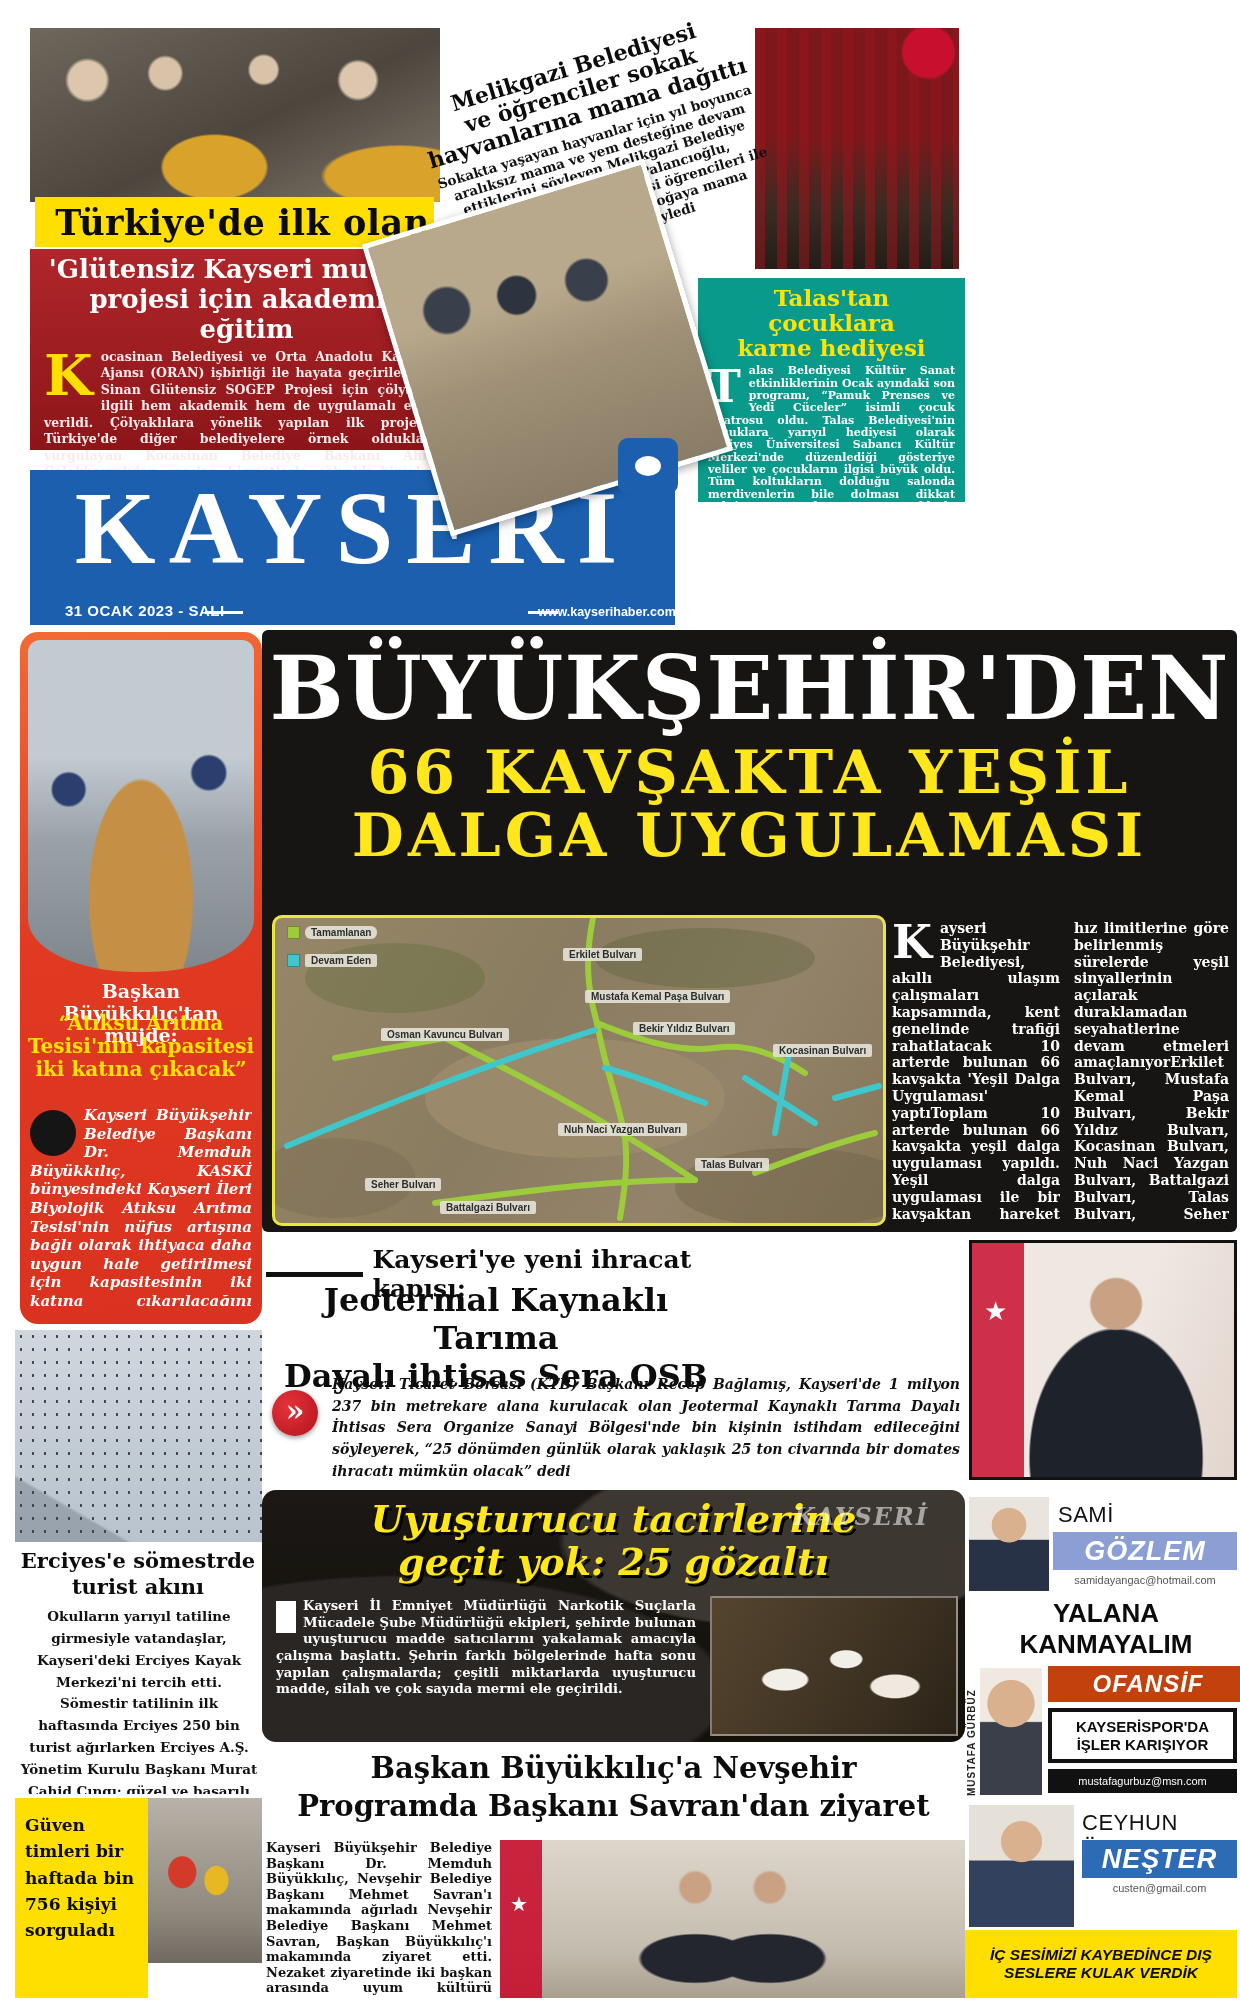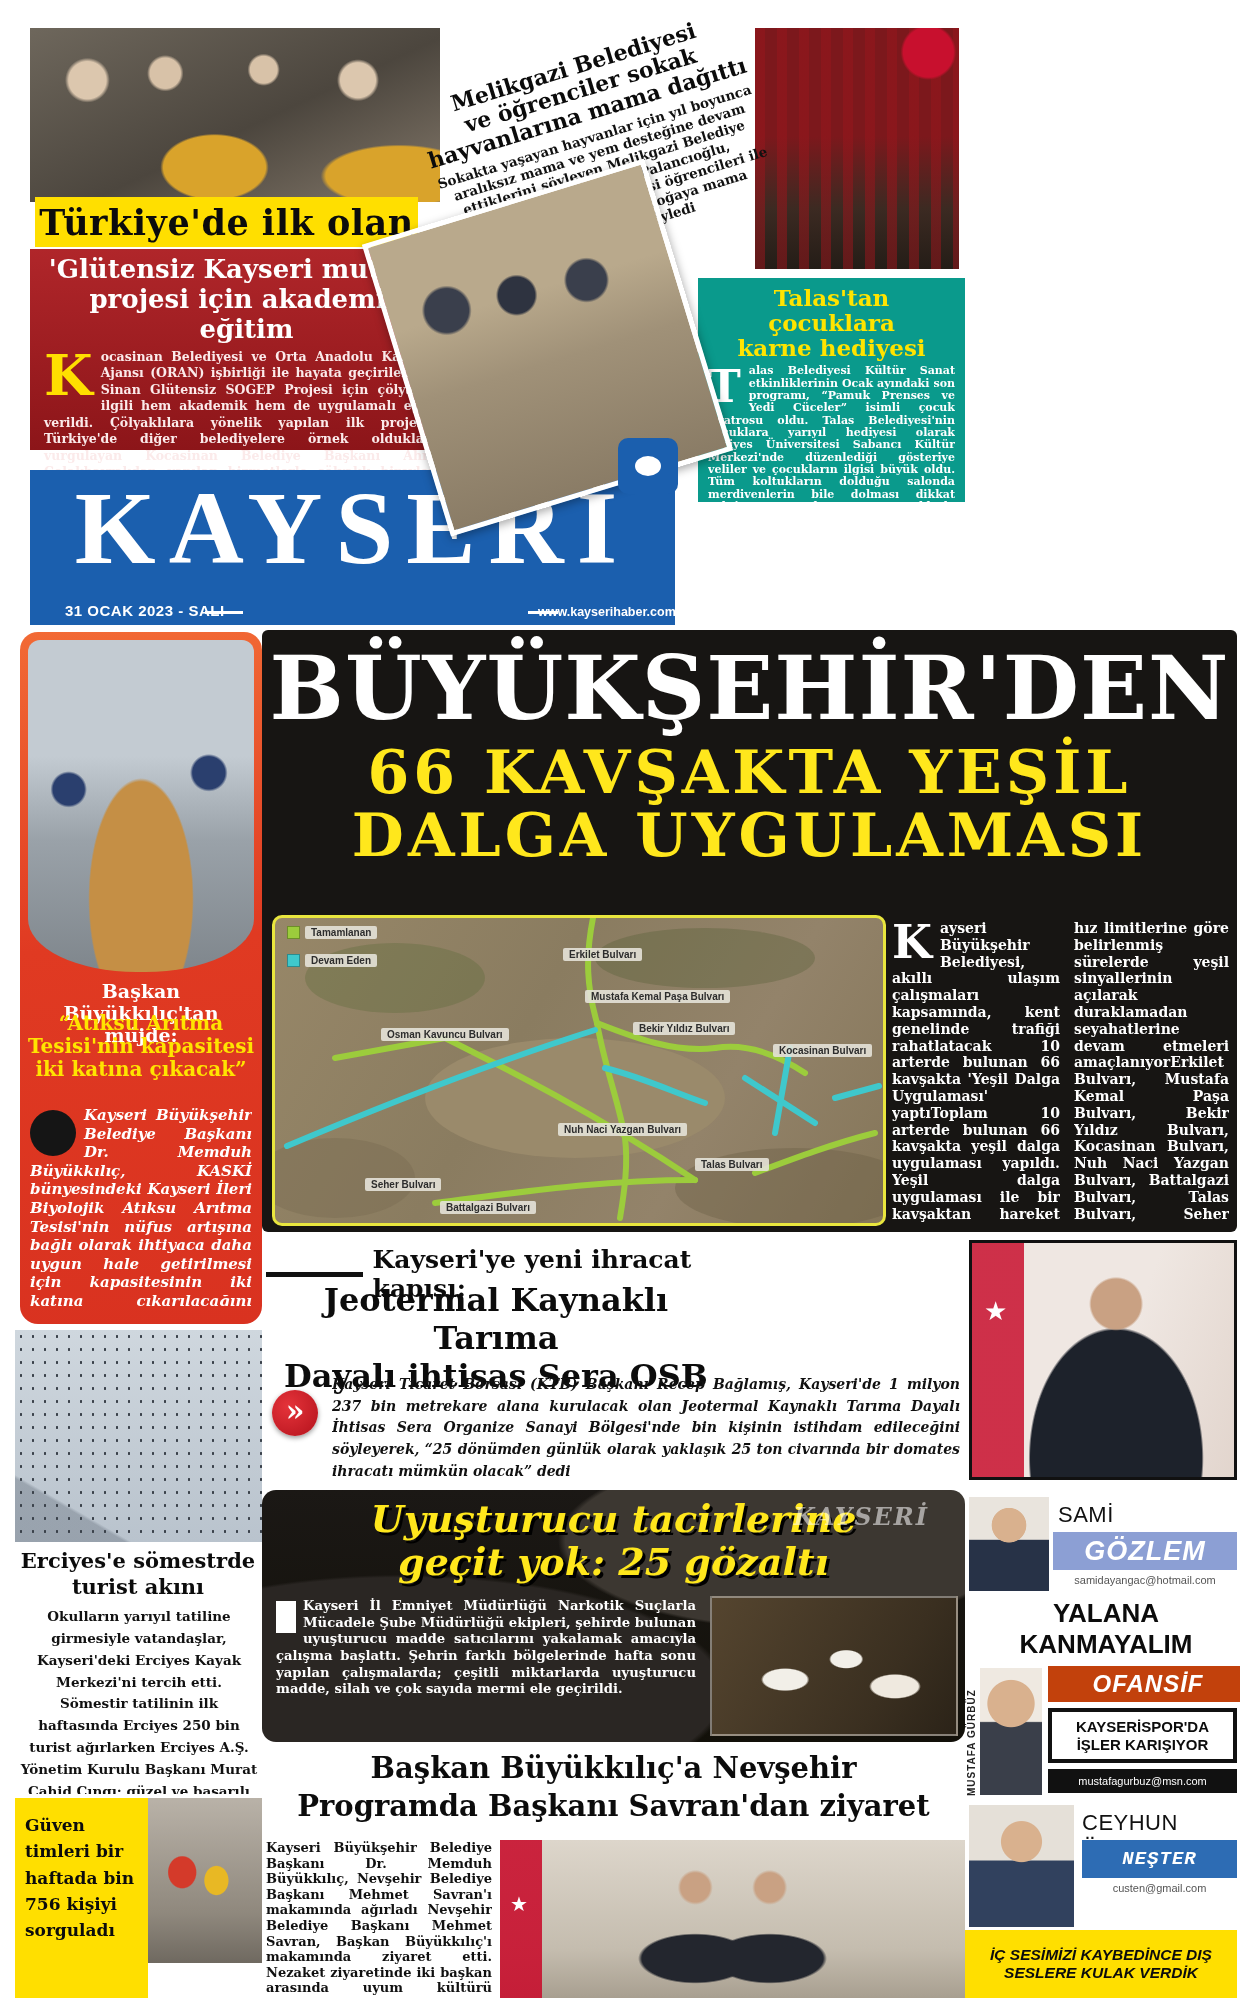--- a/index.html
+++ b/index.html
@@ -31,21 +31,21 @@
   <div class="abs ph" style="left:30px;top:28px;width:410px;height:174px;
     background:
       radial-gradient(circle at 14% 30%, #dcc7ae 0 5%, rgba(0,0,0,0) 6%),
       radial-gradient(circle at 33% 26%, #d8c2a8 0 5%, rgba(0,0,0,0) 6%),
       radial-gradient(circle at 57% 24%, #d8c2a8 0 5%, rgba(0,0,0,0) 6%),
       radial-gradient(circle at 80% 30%, #dcc7ae 0 5%, rgba(0,0,0,0) 6%),
       radial-gradient(ellipse at 45% 80%, #d9a32b 0 16%, rgba(0,0,0,0) 17%),
       radial-gradient(ellipse at 90% 85%, #d9a32b 0 14%, rgba(0,0,0,0) 15%),
       linear-gradient(155deg,#6e675c,#4c463e 55%,#83786a);"></div>
 
-  <div class="abs ctr" style="left:35px;top:197px;width:383px;height:50px;background:#ffdf00;display:flex;align-items:center;justify-content:center;">
+  <div class="abs ctr" style="left:35px;top:197px;width:383px;height:50px;background:#ffdf00;display:flex;align-items:center;justify-content:center;padding-left:16px;">
     <span class="serif b" style="font-size:35px;color:#0c0c0c;letter-spacing:.5px;">Türkiye'de ilk olan</span>
   </div>
 
   <div class="abs" style="left:30px;top:249px;width:433px;height:201px;background:linear-gradient(#b0262a,#8c1519);padding:6px 14px;box-sizing:border-box;">
     <div class="ctr serif b" style="color:#fff;font-size:26px;line-height:1.15;">
       <div>'Glütensiz Kayseri mutfağı'</div>
       <div>projesi için akademik eğitim</div>
     </div>
     <div class="serif b just" style="color:#fbeaea;font-size:12.5px;line-height:1.32;margin-top:4px;">
       <span class="dropcap" style="font-size:56px;color:#ffdf00;">K</span><span>ocasinan Belediyesi ve Orta Anadolu Kalkınma Ajansı (ORAN) işbirliği ile hayata geçirilen Kafe Sinan Glütensiz SOGEP Projesi için çölyak ile ilgili hem akademik hem de uygulamalı eğitim verildi. Çölyaklılara yönelik yapılan ilk projelerle Türkiye'de diğer belediyelere örnek olduklarını vurgulayan Kocasinan Belediye Başkanı Ahmet Çolakbayrakdar, yapılan hizmetlerle çölyaklı bireylerin sağlıklı beslenmelerine katkı sağladıklarını söyledi</span>
@@ -119,21 +119,21 @@
         <g fill="none" stroke="#3fc8cc" stroke-width="6" stroke-linecap="round">
           <path d="M12,228 C90,195 200,150 320,112"></path>
           <path d="M330,150 C370,160 400,175 430,185"></path>
           <path d="M470,160 L540,205"></path>
           <path d="M515,130 L500,215"></path>
           <path d="M560,180 L604,168"></path>
         </g>
       </svg>
       <div class="legendrow" style="left:12px;top:8px;">
         <span class="legendsq" style="background:#9ccc3c;"></span>
-        <span class="chip" style="position:static;">Tamamlanan</span>
+        <span class="chip" style="position:static;border-radius:6px;">Tamamlanan</span>
       </div>
       <div class="legendrow" style="left:12px;top:36px;">
         <span class="legendsq" style="background:#3fc8cc;"></span>
         <span class="chip" style="position:static;">Devam Eden</span>
       </div>
       <div class="chip" style="left:288px;top:30px;">Erkilet Bulvarı</div>
       <div class="chip" style="left:310px;top:72px;">Mustafa Kemal Paşa Bulvarı</div>
       <div class="chip" style="left:358px;top:104px;">Bekir Yıldız Bulvarı</div>
       <div class="chip" style="left:106px;top:110px;">Osman Kavuncu Bulvarı</div>
       <div class="chip" style="left:498px;top:126px;">Kocasinan Bulvarı</div>
@@ -265,21 +265,21 @@
   </div>
 
   <div class="abs ph" style="left:969px;top:1805px;width:105px;height:122px;background:
        radial-gradient(circle at 50% 30%, #d9b18e 0 20%, rgba(0,0,0,0) 21%),
        linear-gradient(#e5e0d8 0 45%, #31415e 46%);"></div>
   <div class="abs" style="left:1082px;top:1810px;">
     <span class="colname">CEYHUN</span>
     <span class="colname b" style="font-weight:bold;">ÜSTEN</span>
   </div>
   <div class="abs banner" style="left:1082px;top:1840px;width:155px;height:38px;background:#2d6cb4;">
-    <span style="font-size:19px;letter-spacing:1px;font-family:Liberation Mono, monospace;">NEŞTER</span>
+    <span style="font-size:27px;letter-spacing:1px;">NEŞTER</span>
   </div>
   <div class="abs email ctr" style="left:1082px;top:1882px;width:155px;">custen@gmail.com</div>
 
   <div class="abs ctr" style="left:965px;top:1930px;width:272px;height:68px;background:#ffdf00;display:flex;flex-direction:column;align-items:center;justify-content:center;">
     <div class="sans b" style="font-style:italic;font-size:15.5px;color:#0c0c0c;">İÇ SESİMİZİ KAYBEDİNCE DIŞ</div>
     <div class="sans b" style="font-style:italic;font-size:15.5px;color:#0c0c0c;">SESLERE KULAK VERDİK</div>
   </div>
 
 </div>
 

